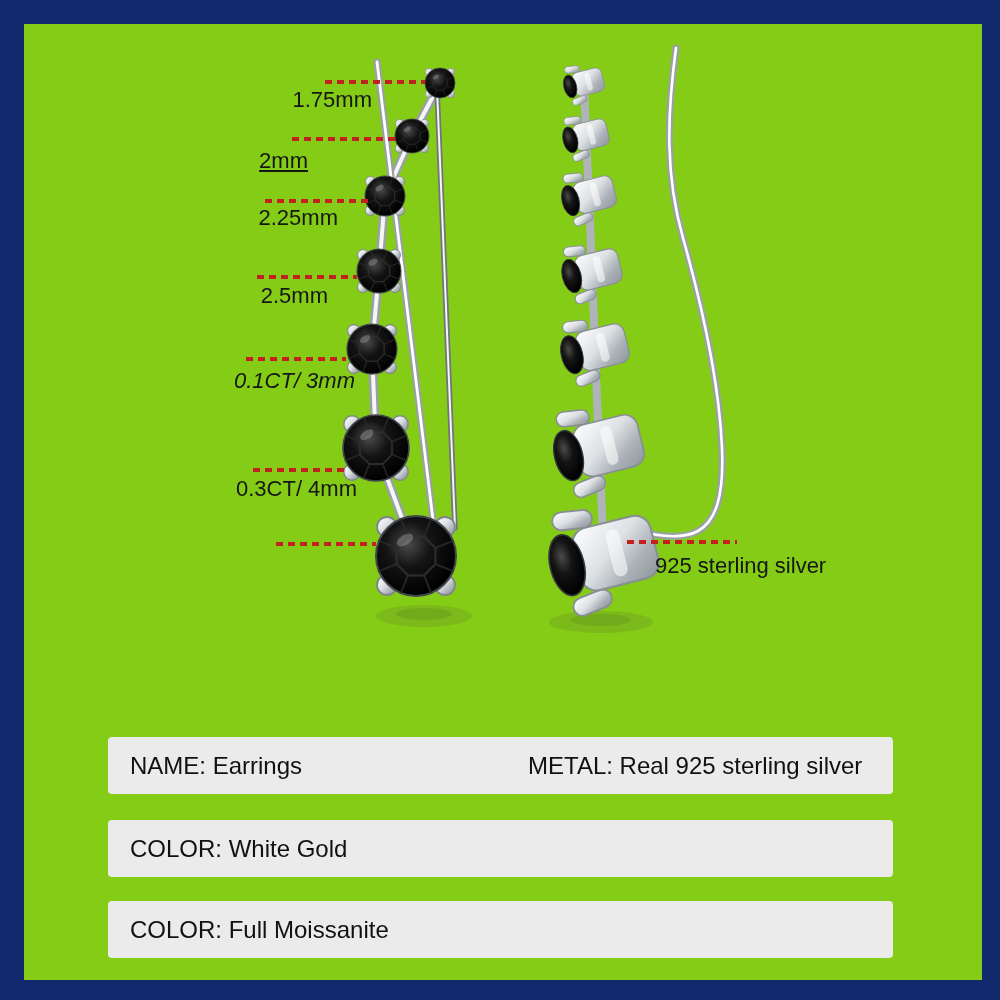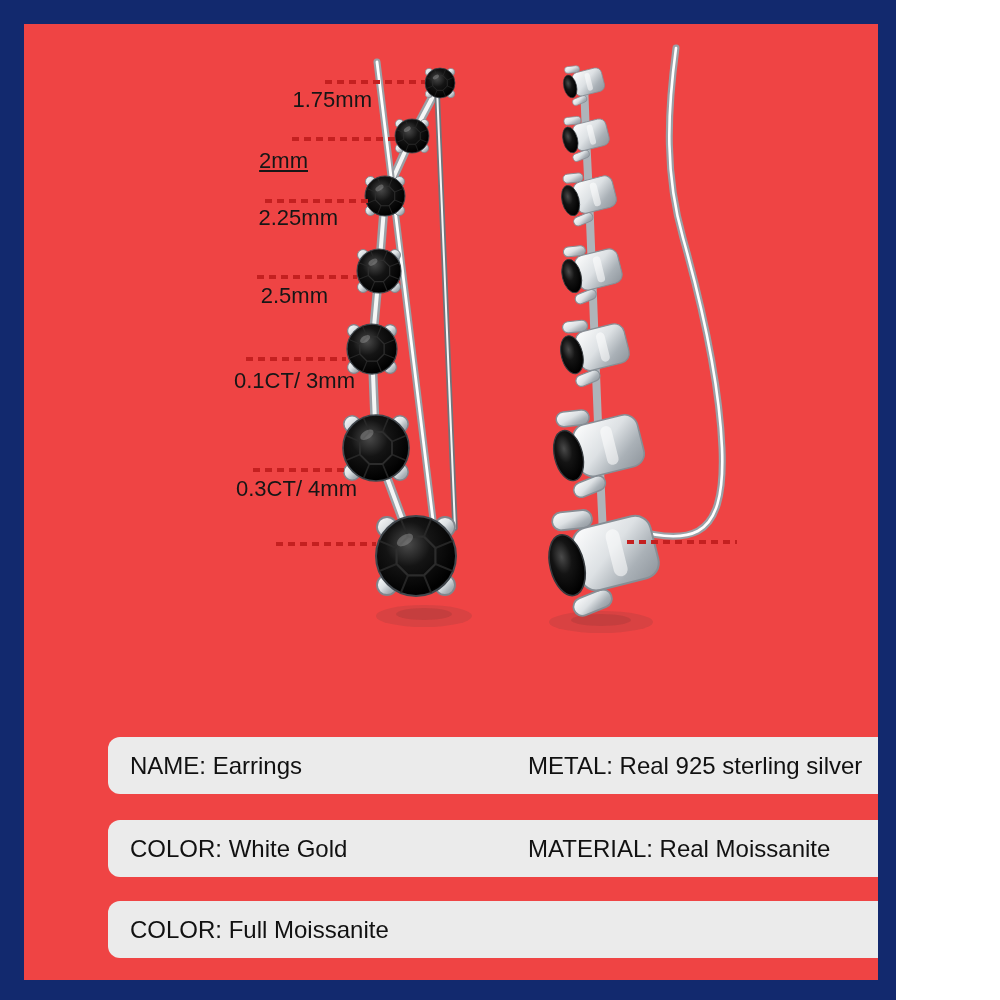--- a/index.html
+++ b/index.html
@@ -4,50 +4,50 @@
 <style>
   :root{
     --frame:#12296e;
     --banner-bg:#1c3480;
     --banner-fg:#ffffff;
     --row-bg:#ebebeb;
     --accent:#c42020;
   }
   html,body{margin:0;padding:0;background:#fff;}
   body{width:1000px;height:1000px;font-family:"Liberation Sans",sans-serif;}
-  .canvas{position:relative;width:896px;height:1000px;background:#ef4444;overflow:hidden;}
+  .canvas{position:relative;width:1000px;height:1000px;background:#84cc16;overflow:hidden;}
   .frame{position:absolute;inset:0;border-style:solid;border-color:var(--frame);
          border-width:24px 18px 20px 24px;pointer-events:none;z-index:30;}
   .art{position:absolute;left:0;top:0;z-index:1;}
   .dash{position:absolute;height:4px;z-index:6;
         background:repeating-linear-gradient(90deg,var(--accent) 0 7px,transparent 7px 12px);}
   .mlabel{position:absolute;font-size:22px;line-height:1.05;color:#161616;text-align:right;z-index:6;}
   .plain{text-align:left;}
   .d1{left:325px;top:80px;width:100px;}
   .d2{left:292px;top:137px;width:104px;}
   .d3{left:265px;top:199px;width:103px;}
   .d4{left:257px;top:275px;width:100px;}
   .d5{left:246px;top:357px;width:100px;}
   .d6{left:253px;top:468px;width:96px;}
   .d7{left:276px;top:542px;width:100px;}
   .d8{left:627px;top:540px;width:110px;}
   .l1{left:222px;top:88px;width:150px;}
   .l2{left:158px;top:149px;width:150px;text-decoration:underline;}
   .l3{left:188px;top:206px;width:150px;}
   .l4{left:178px;top:284px;width:150px;}
-  .l5{left:185px;top:369px;width:170px;}
+  .l5{left:185px;top:369px;width:170px;font-style:italic;}
   .l6{left:187px;top:477px;width:170px;}
   .l7{left:159px;top:554px;width:200px;}
   .l925{left:655px;top:554px;width:220px;}
   .banner{position:absolute;left:108px;top:654px;width:785px;height:57px;z-index:5;
           background:var(--banner-bg);color:var(--banner-fg);font-size:23px;
           display:flex;align-items:center;justify-content:center;white-space:pre;
           border:1px solid #0e1f55;box-sizing:border-box;}
   .specrow{position:absolute;left:108px;width:785px;height:57px;background:var(--row-bg);
-           border-radius:12px;display:flex;align-items:center;font-size:24px;color:#111;
+           border-radius:4px;display:flex;align-items:center;font-size:24px;color:#111;
            z-index:5;white-space:pre;}
   .r1{top:737px;}.r2{top:820px;}.r3{top:901px;}
   .cell-left{padding-left:22px;width:398px;flex:none;}
   .cell-right{flex:1;}
 </style>
 </head>
 <body>
 
 <div class="canvas">
 
@@ -137,28 +137,28 @@
   <div class="dash d6"></div>
   <div class="dash d7"></div>
   <div class="dash d8"></div>
 
   <div class="mlabel l1">1.75mm</div>
   <div class="mlabel l2">2mm</div>
   <div class="mlabel l3">2.25mm</div>
   <div class="mlabel l4">2.5mm</div>
   <div class="mlabel l5">0.1CT/ 3mm</div>
   <div class="mlabel l6">0.3CT/ 4mm</div>
+  <div class="mlabel plain l925">925 sterling silver</div>
 
 
   <div class="specrow r1">
     <div class="cell-left">NAME: Earrings</div>
     <div class="cell-right">METAL: Real 925 sterling silver</div>
   </div>
   <div class="specrow r2">
     <div class="cell-left">COLOR: White Gold</div>
-    <div class="cell-right">MATERIAL: Real Moissanite</div>
   </div>
   <div class="specrow r3">
     <div class="cell-left">COLOR: Full Moissanite</div>
   </div>
 
   <div class="frame"></div>
 </div>
 
 </body></html>

